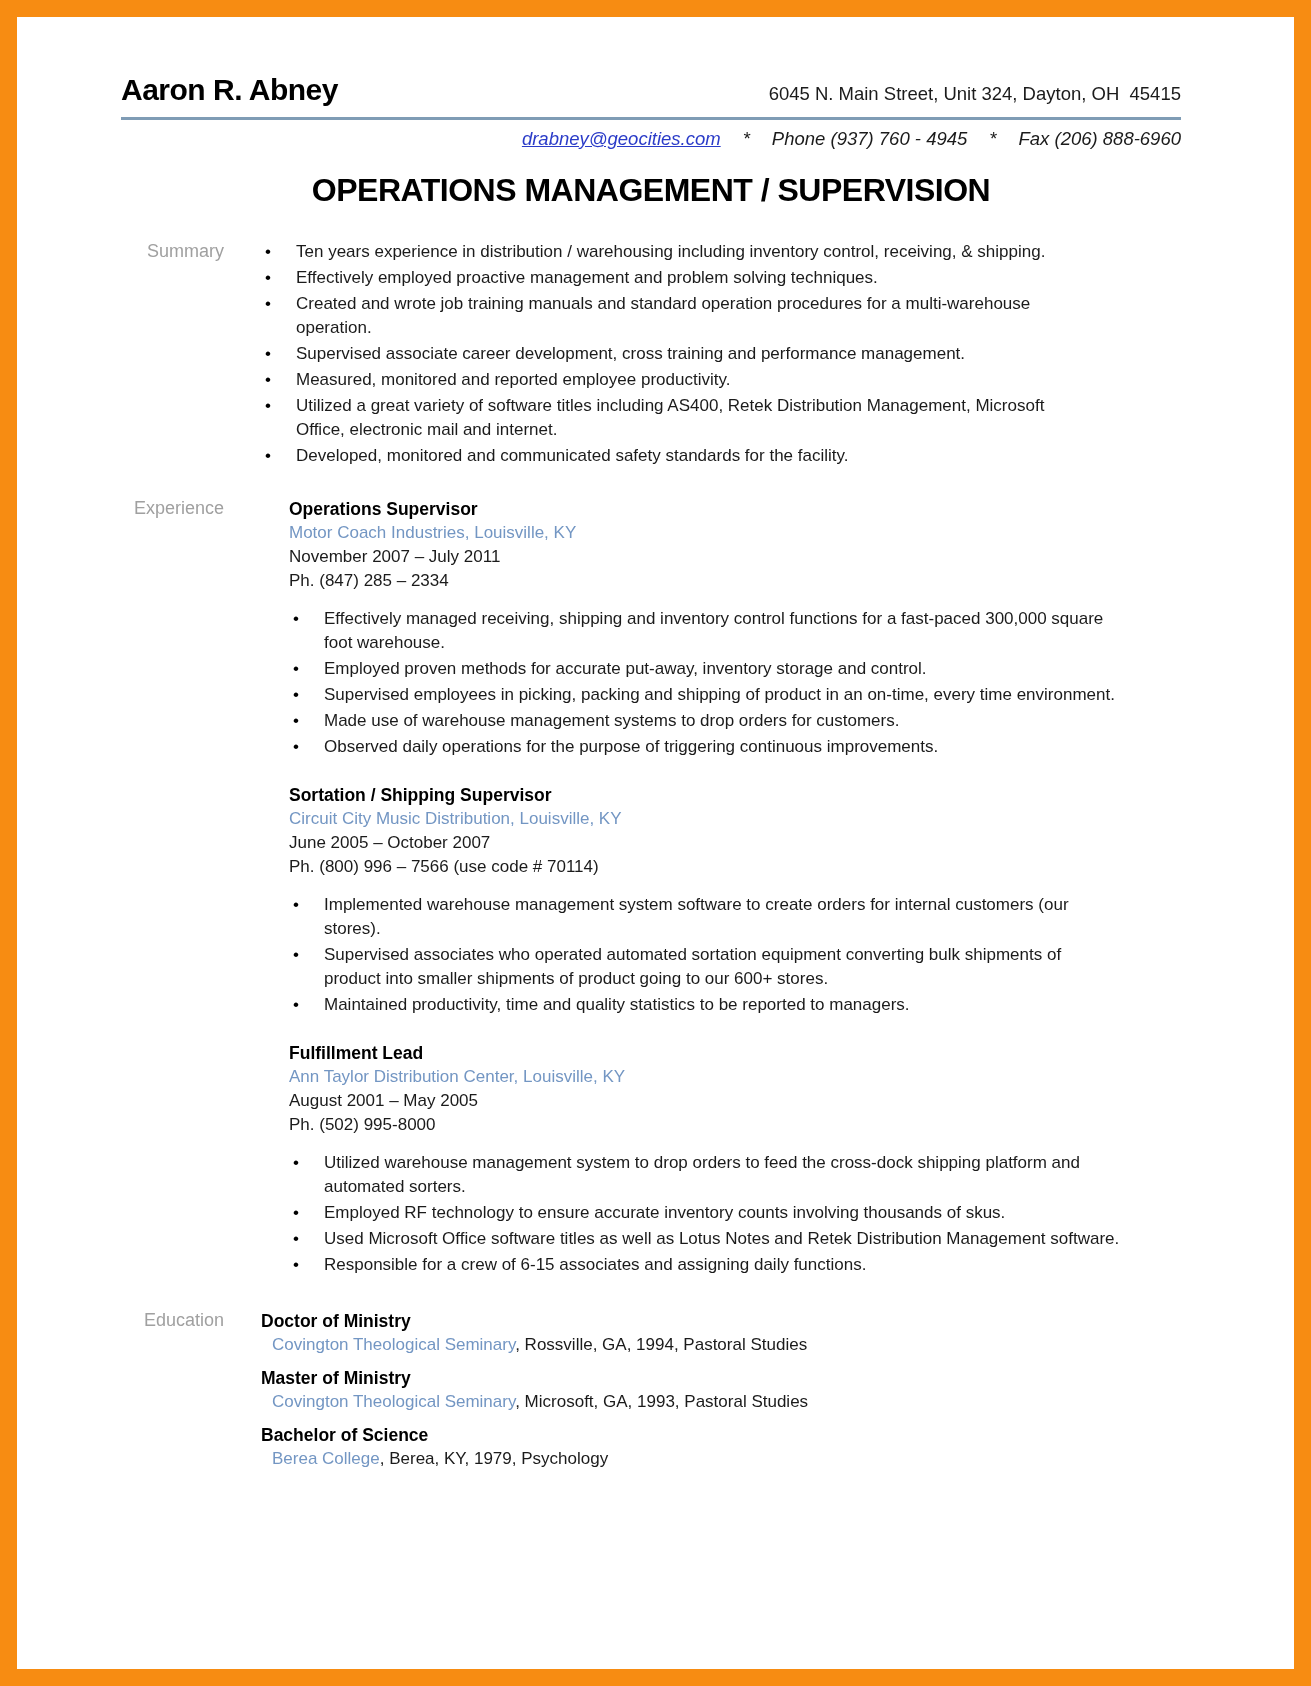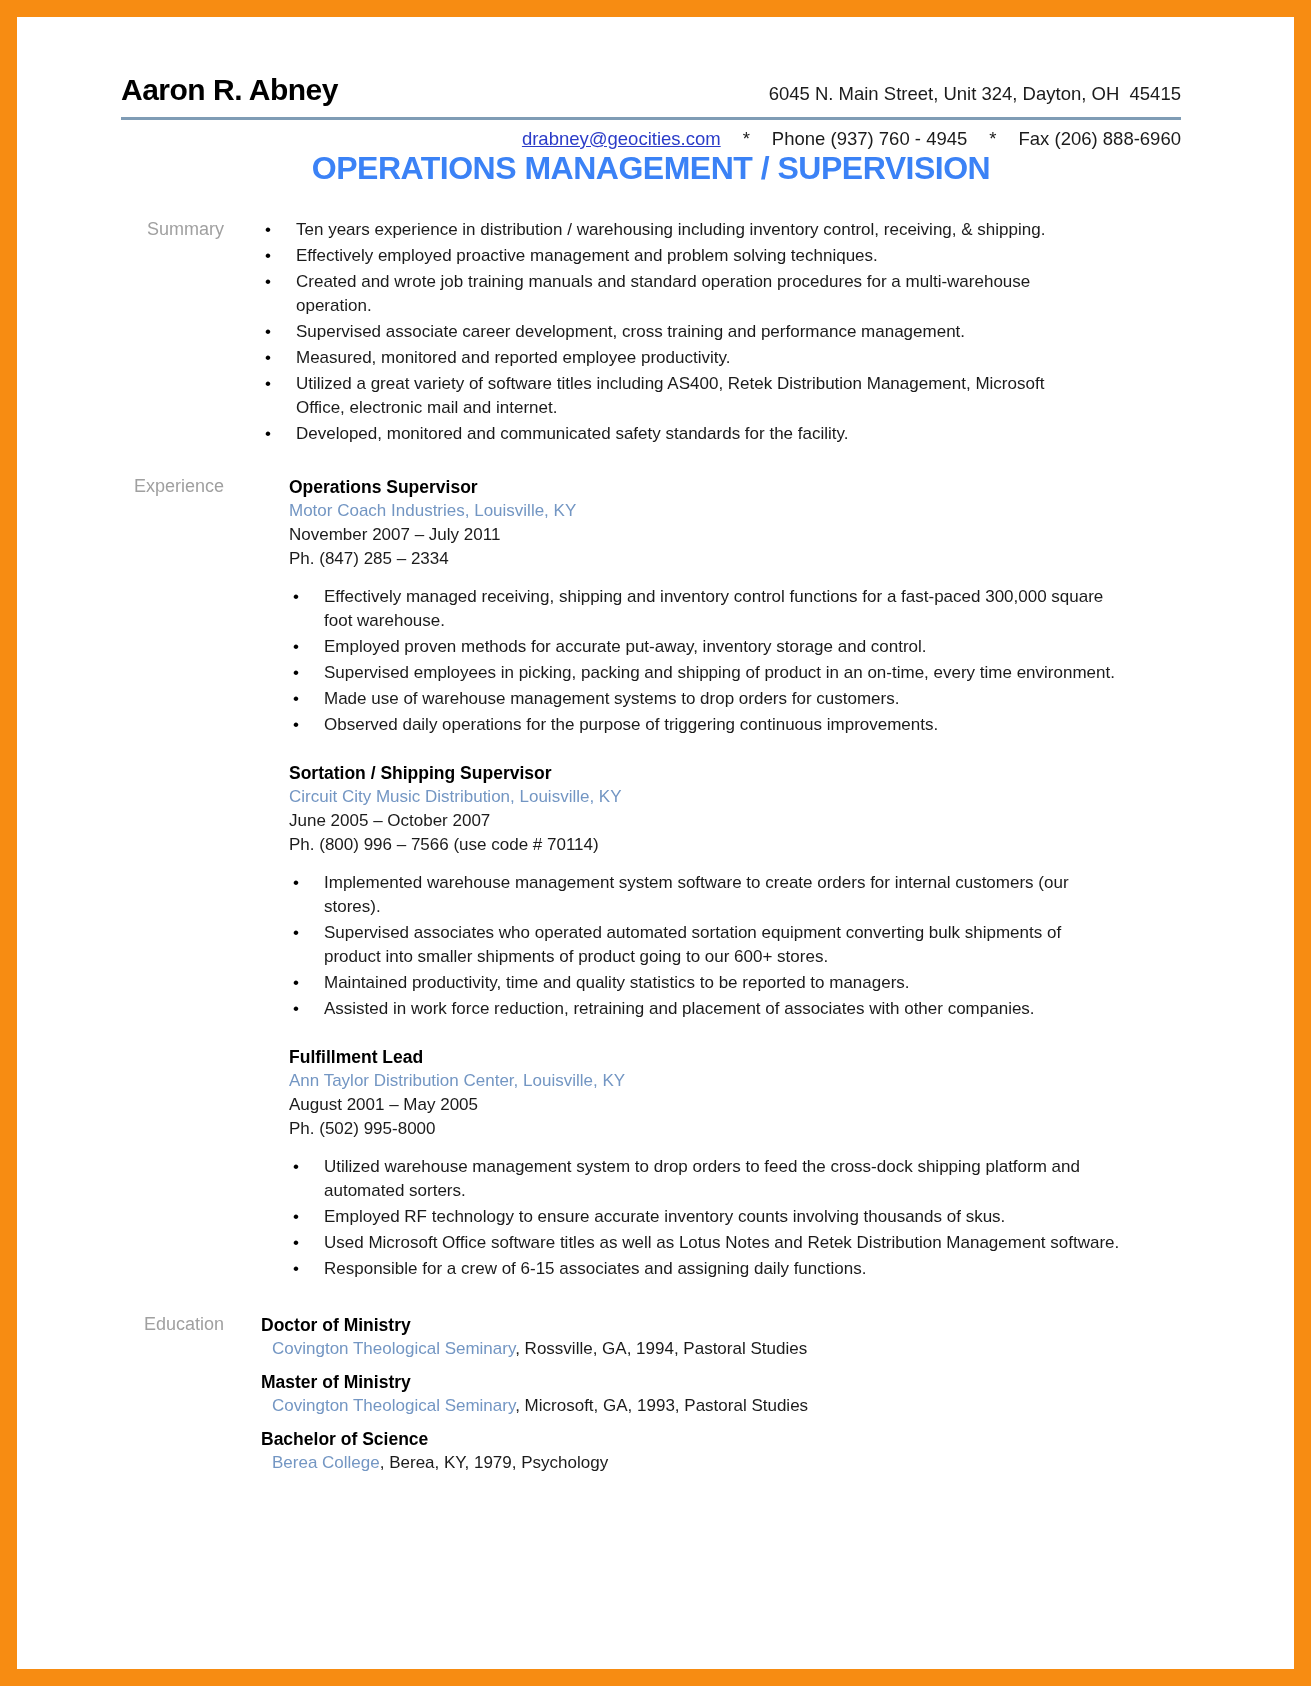--- a/index.html
+++ b/index.html
@@ -36,35 +36,37 @@
   .person-address {
     font-size: 18.5px;
     color: #1b1b1b;
     padding-bottom: 2px;
     white-space: pre;
   }
   .contact-row {
     margin-top: 8px;
     text-align: right;
     font-size: 18.5px;
+    font-style: italic;
   }
   .contact-row .sep {
     display: inline-block;
     margin: 0 22px;
   }
   .email-link {
     color: #2a3bc8;
     text-decoration: underline;
     cursor: pointer;
   }
   .resume-title {
+    margin-top: 22px;
     text-align: center;
     font-size: 32px;
     font-weight: bold;
-    color: #3b82f6;
+    color: #000000;
     letter-spacing: -0.5px;
   }
   
   .section {
     display: grid;
     grid-template-columns: 140px 1fr;
   }
   .section-label {
     color: #A0A0A0;
     font-size: 18px;
@@ -169,21 +171,20 @@
         <div class="job-title">Sortation / Shipping Supervisor</div>
         <div class="job-line company-name">Circuit City Music Distribution, Louisville, KY</div>
         <div class="job-line">June 2005 – October 2007</div>
         <div class="job-line">Ph. (800) 996 – 7566 (use code # 70114)</div>
         <ul class="bullets">
           <li>Implemented warehouse management system software to create orders for internal customers (our
 stores).</li>
           <li>Supervised associates who operated automated sortation equipment converting bulk shipments of
 product into smaller shipments of product going to our 600+ stores.</li>
           <li>Maintained productivity, time and quality statistics to be reported to managers.</li>
-          <li>Assisted in work force reduction, retraining and placement of associates with other companies.</li>
         </ul>
       </div>
 
       <div class="job">
         <div class="job-title">Fulfillment Lead</div>
         <div class="job-line company-name">Ann Taylor Distribution Center, Louisville, KY</div>
         <div class="job-line">August 2001 – May 2005</div>
         <div class="job-line">Ph. (502) 995-8000</div>
         <ul class="bullets">
           <li>Utilized warehouse management system to drop orders to feed the cross-dock shipping platform and

